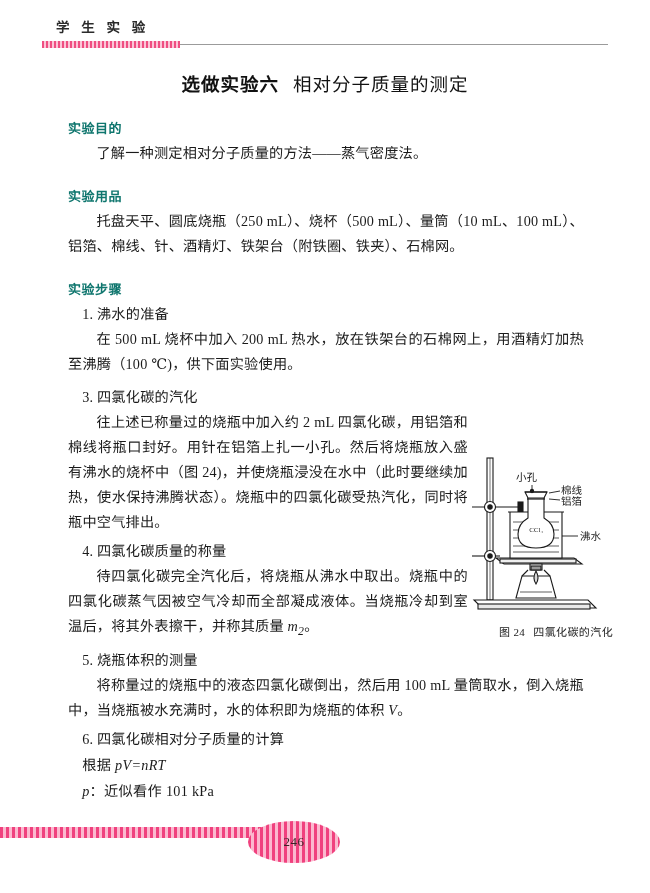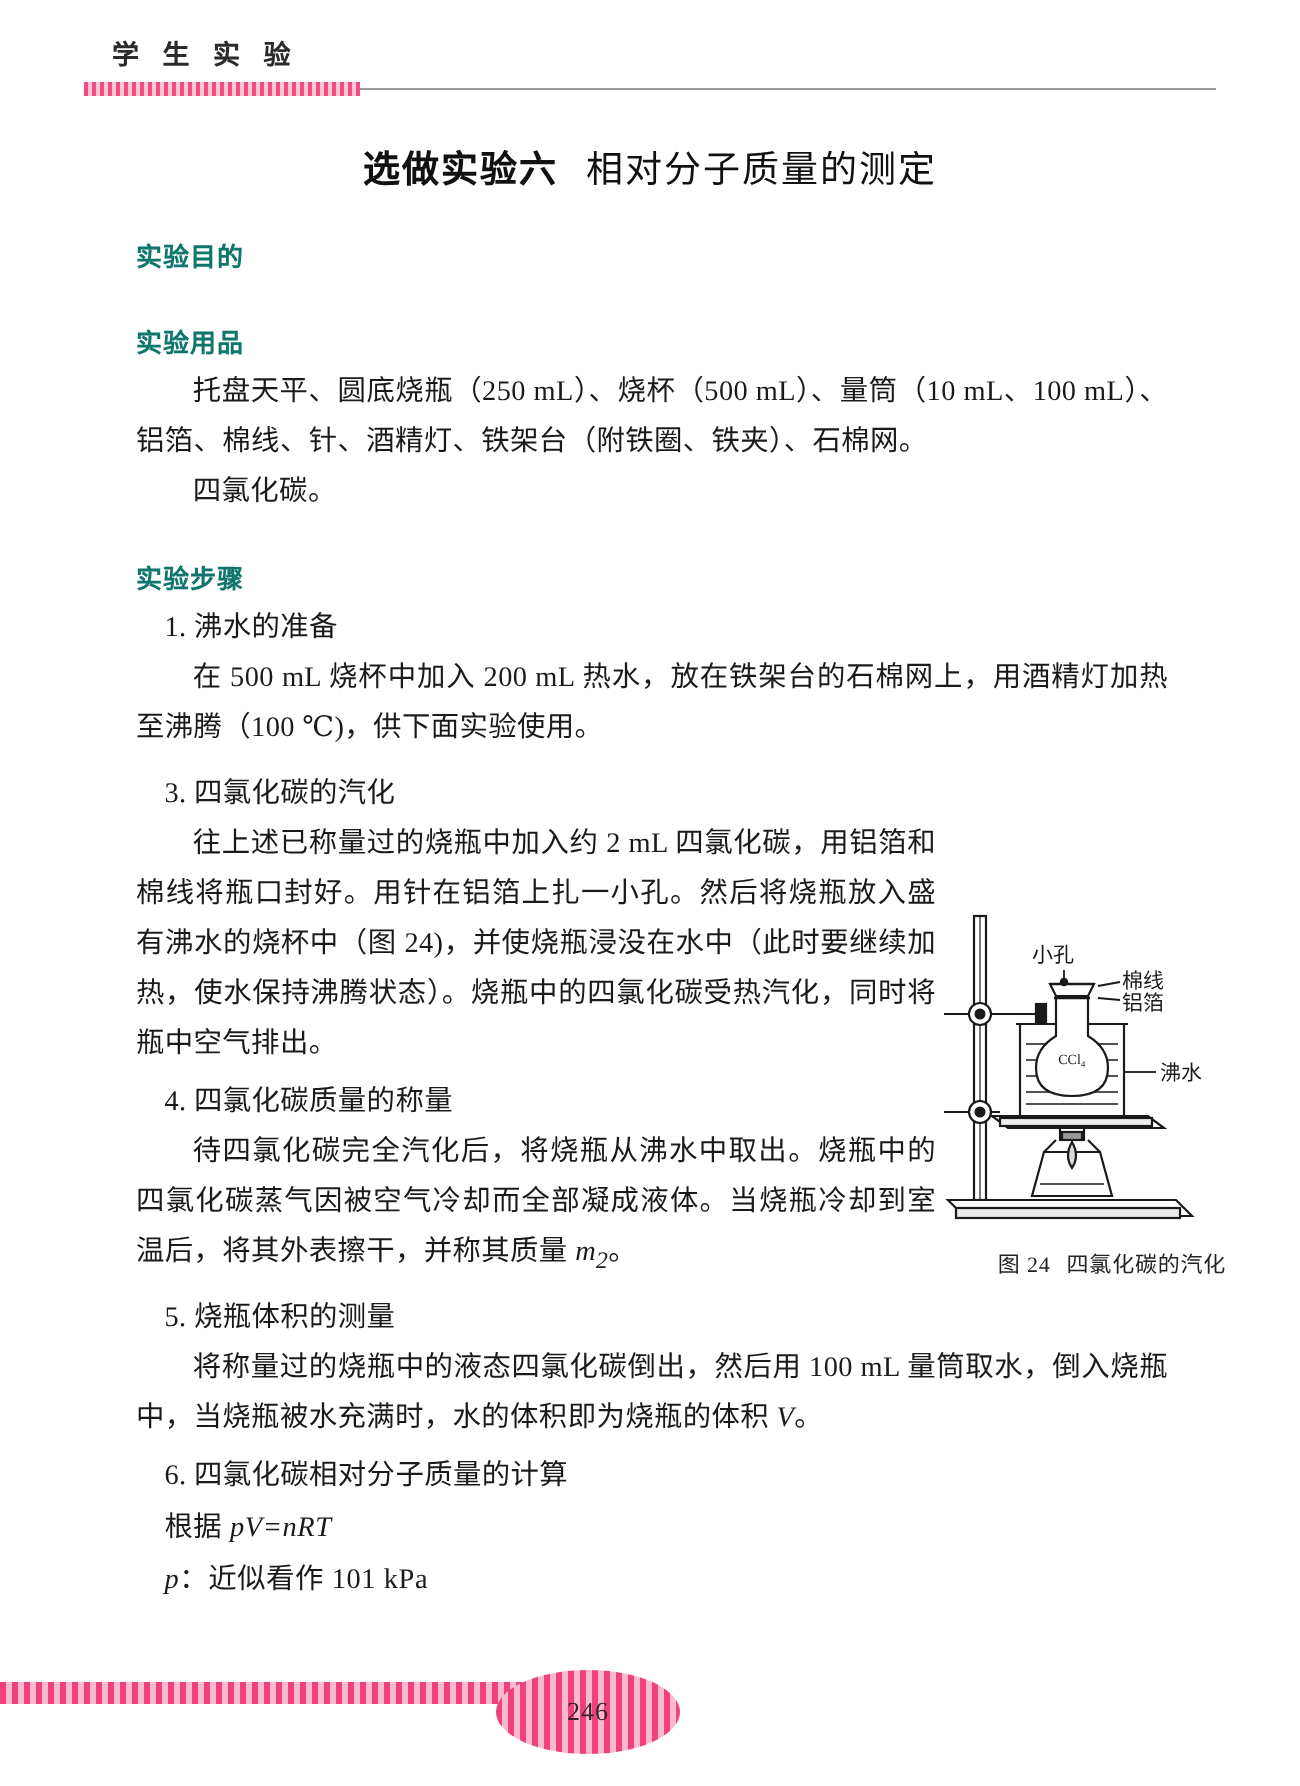--- a/index.html
+++ b/index.html
@@ -155,21 +155,21 @@
     color: #222;
     letter-spacing: 0.4px;
     font-family: "Liberation Serif", "DejaVu Serif", serif;
   }
   .fig-caption .num { margin-right: 8px; }
 
   
   .footer {
     position: absolute;
     left: 0;
-    bottom: 12px;
+    bottom: 26px;
     width: 612px;
     height: 46px;
     padding-left: 32px;
   }
   .footer .fbar {
     position: absolute;
     left: 0;
     top: 6px;
     width: 268px;
     height: 11px;
@@ -294,26 +294,26 @@
       <text x="110" y="88" font-family="Liberation Sans, sans-serif" font-size="10.5" fill="#1a1a1a">沸水</text>
     </svg>
     <div class="fig-caption">
       <span class="num">图 24</span><span>四氯化碳的汽化</span>
     </div>
   </div>
 
   <div class="content">
 
     <div class="sec-head">实验目的</div>
+    <p class="para indent">了解一种测定相对分子质量的方法——蒸气密度法。</p>
 
     <div class="gap-lg"></div>
 
     <div class="sec-head">实验用品</div>
     <p class="para indent">托盘天平、圆底烧瓶（250 mL）、烧杯（500 mL）、量筒（10 mL、100 mL）、铝箔、棉线、针、酒精灯、铁架台（附铁圈、铁夹）、石棉网。</p>
-    <p class="para indent">四氯化碳。</p>
 
     <div class="gap-lg"></div>
 
     <div class="sec-head">实验步骤</div>
 
     <p class="step-title">1. 沸水的准备</p>
     <p class="para indent">在 500 mL 烧杯中加入 200 mL 热水，放在铁架台的石棉网上，用酒精灯加热至沸腾（100 ℃)，供下面实验使用。</p>
 
     <div class="gap-sm"></div>
 

